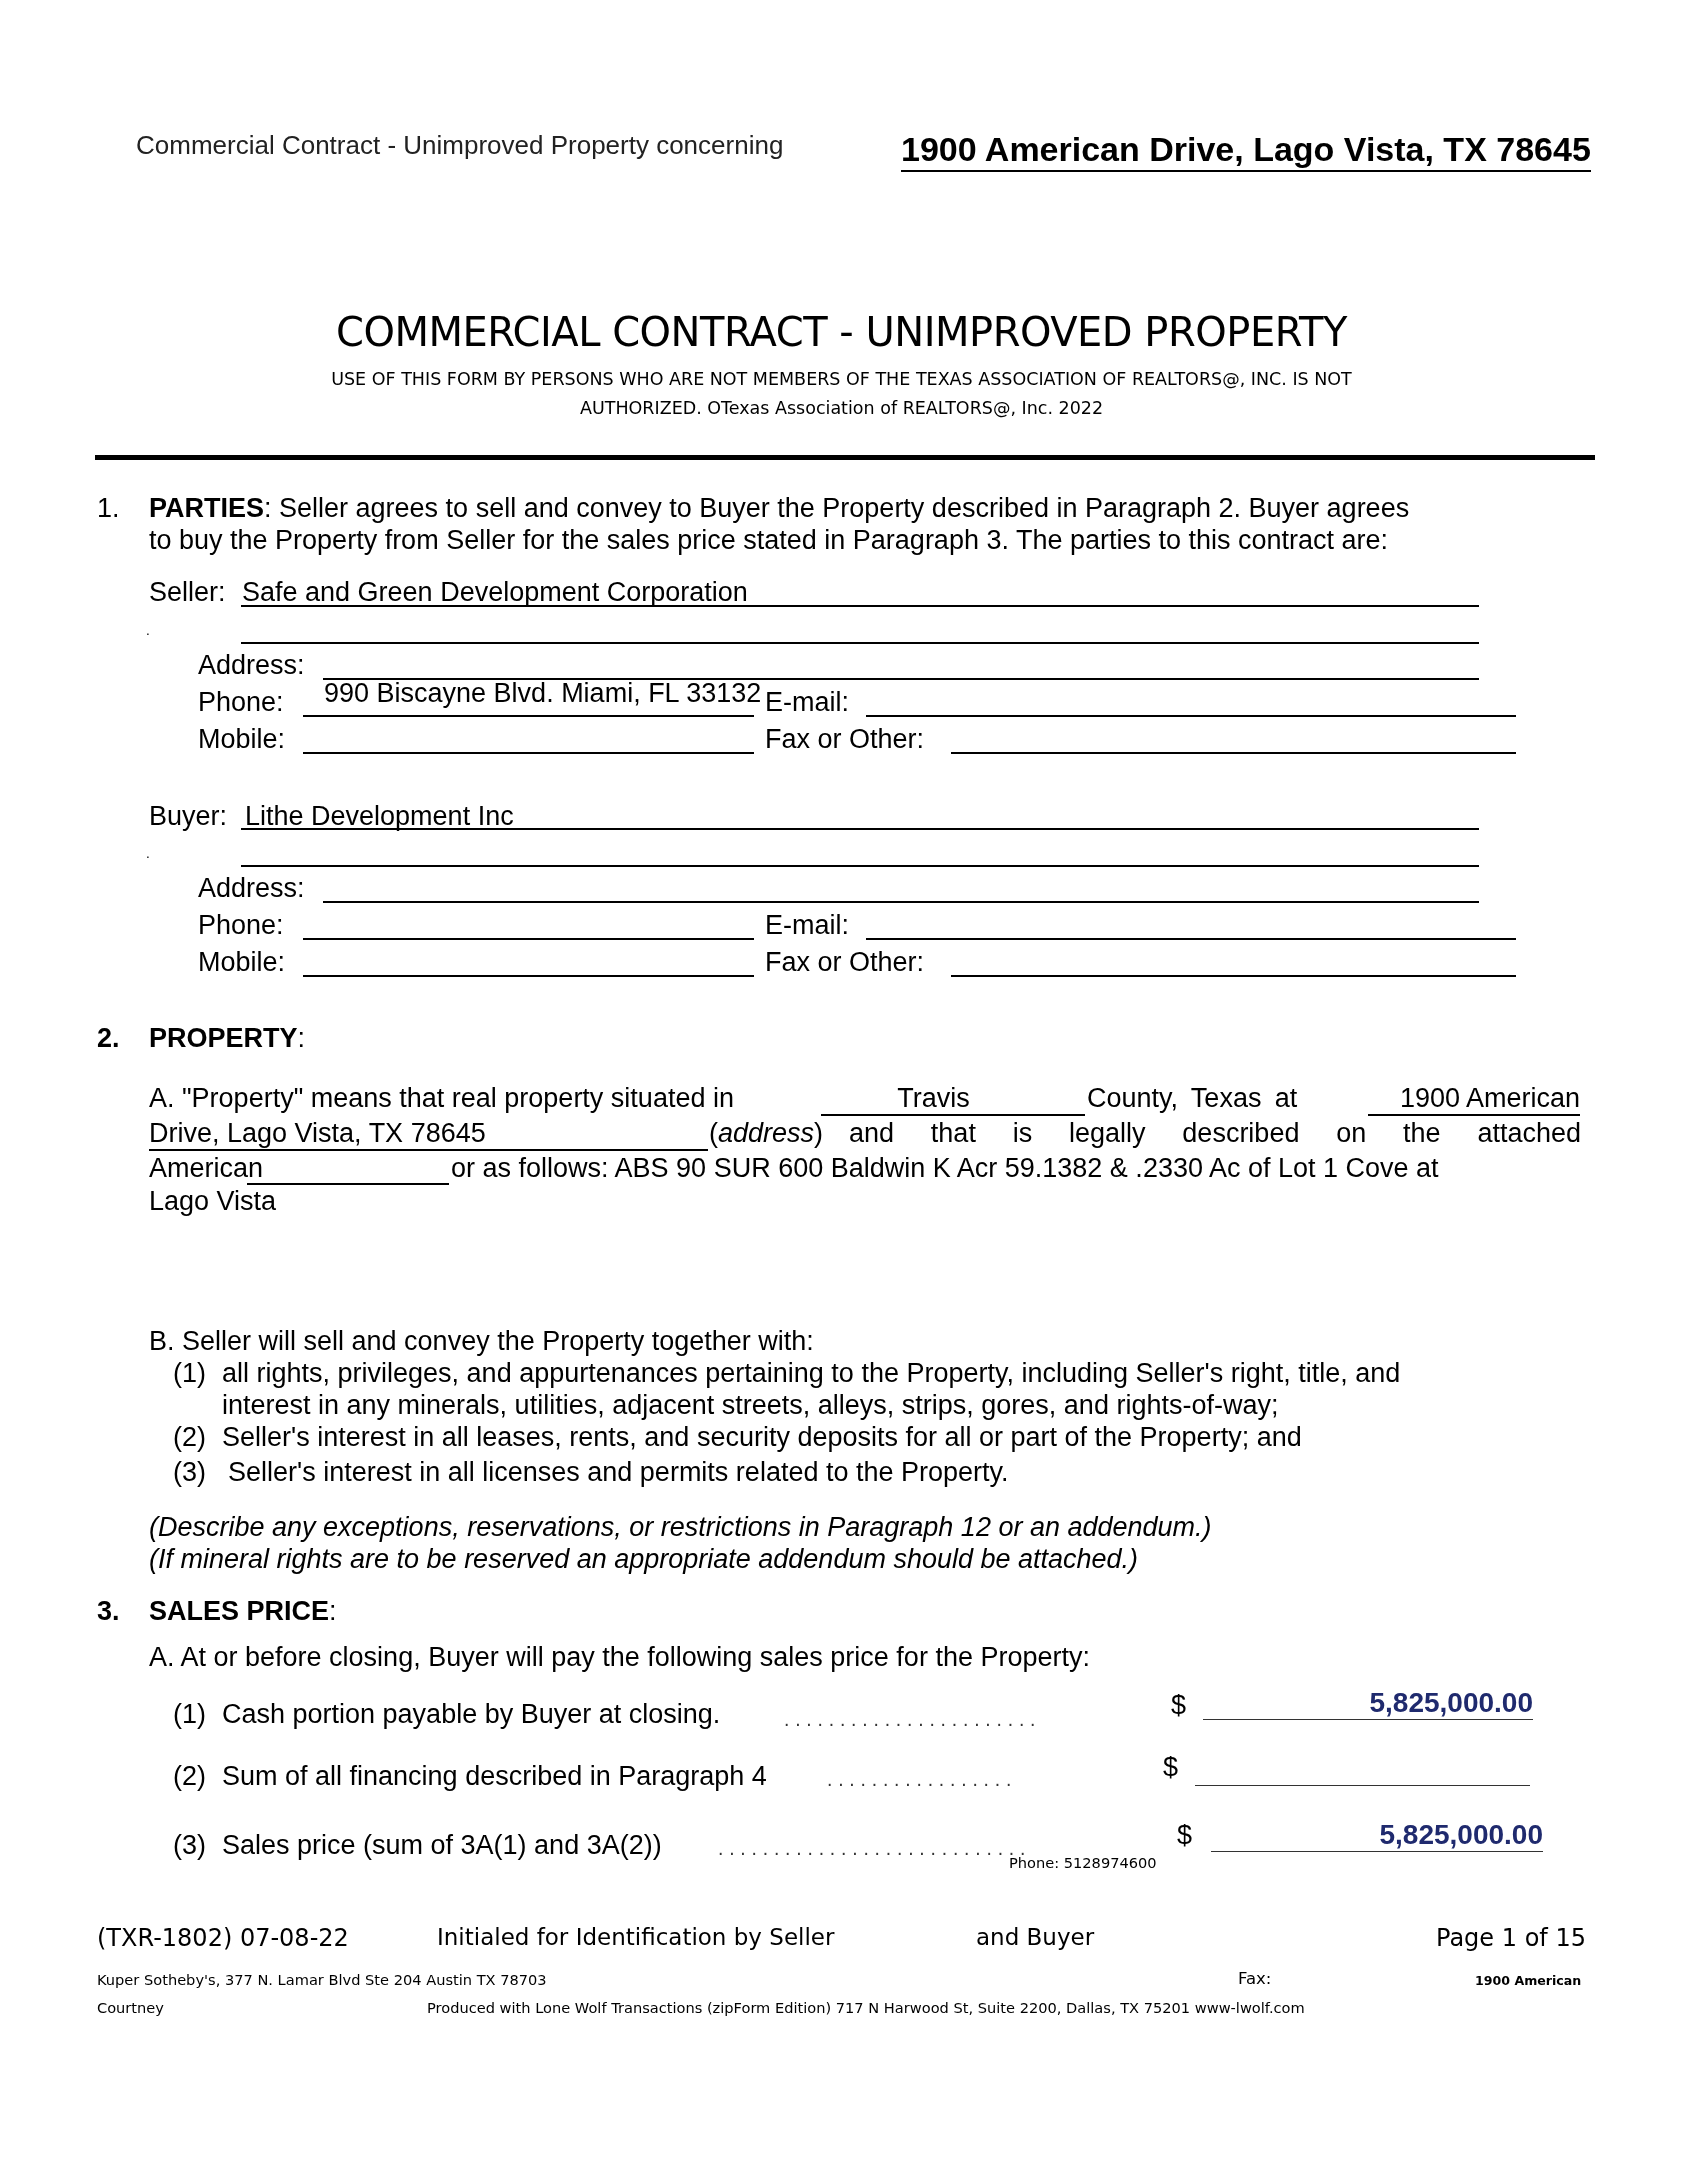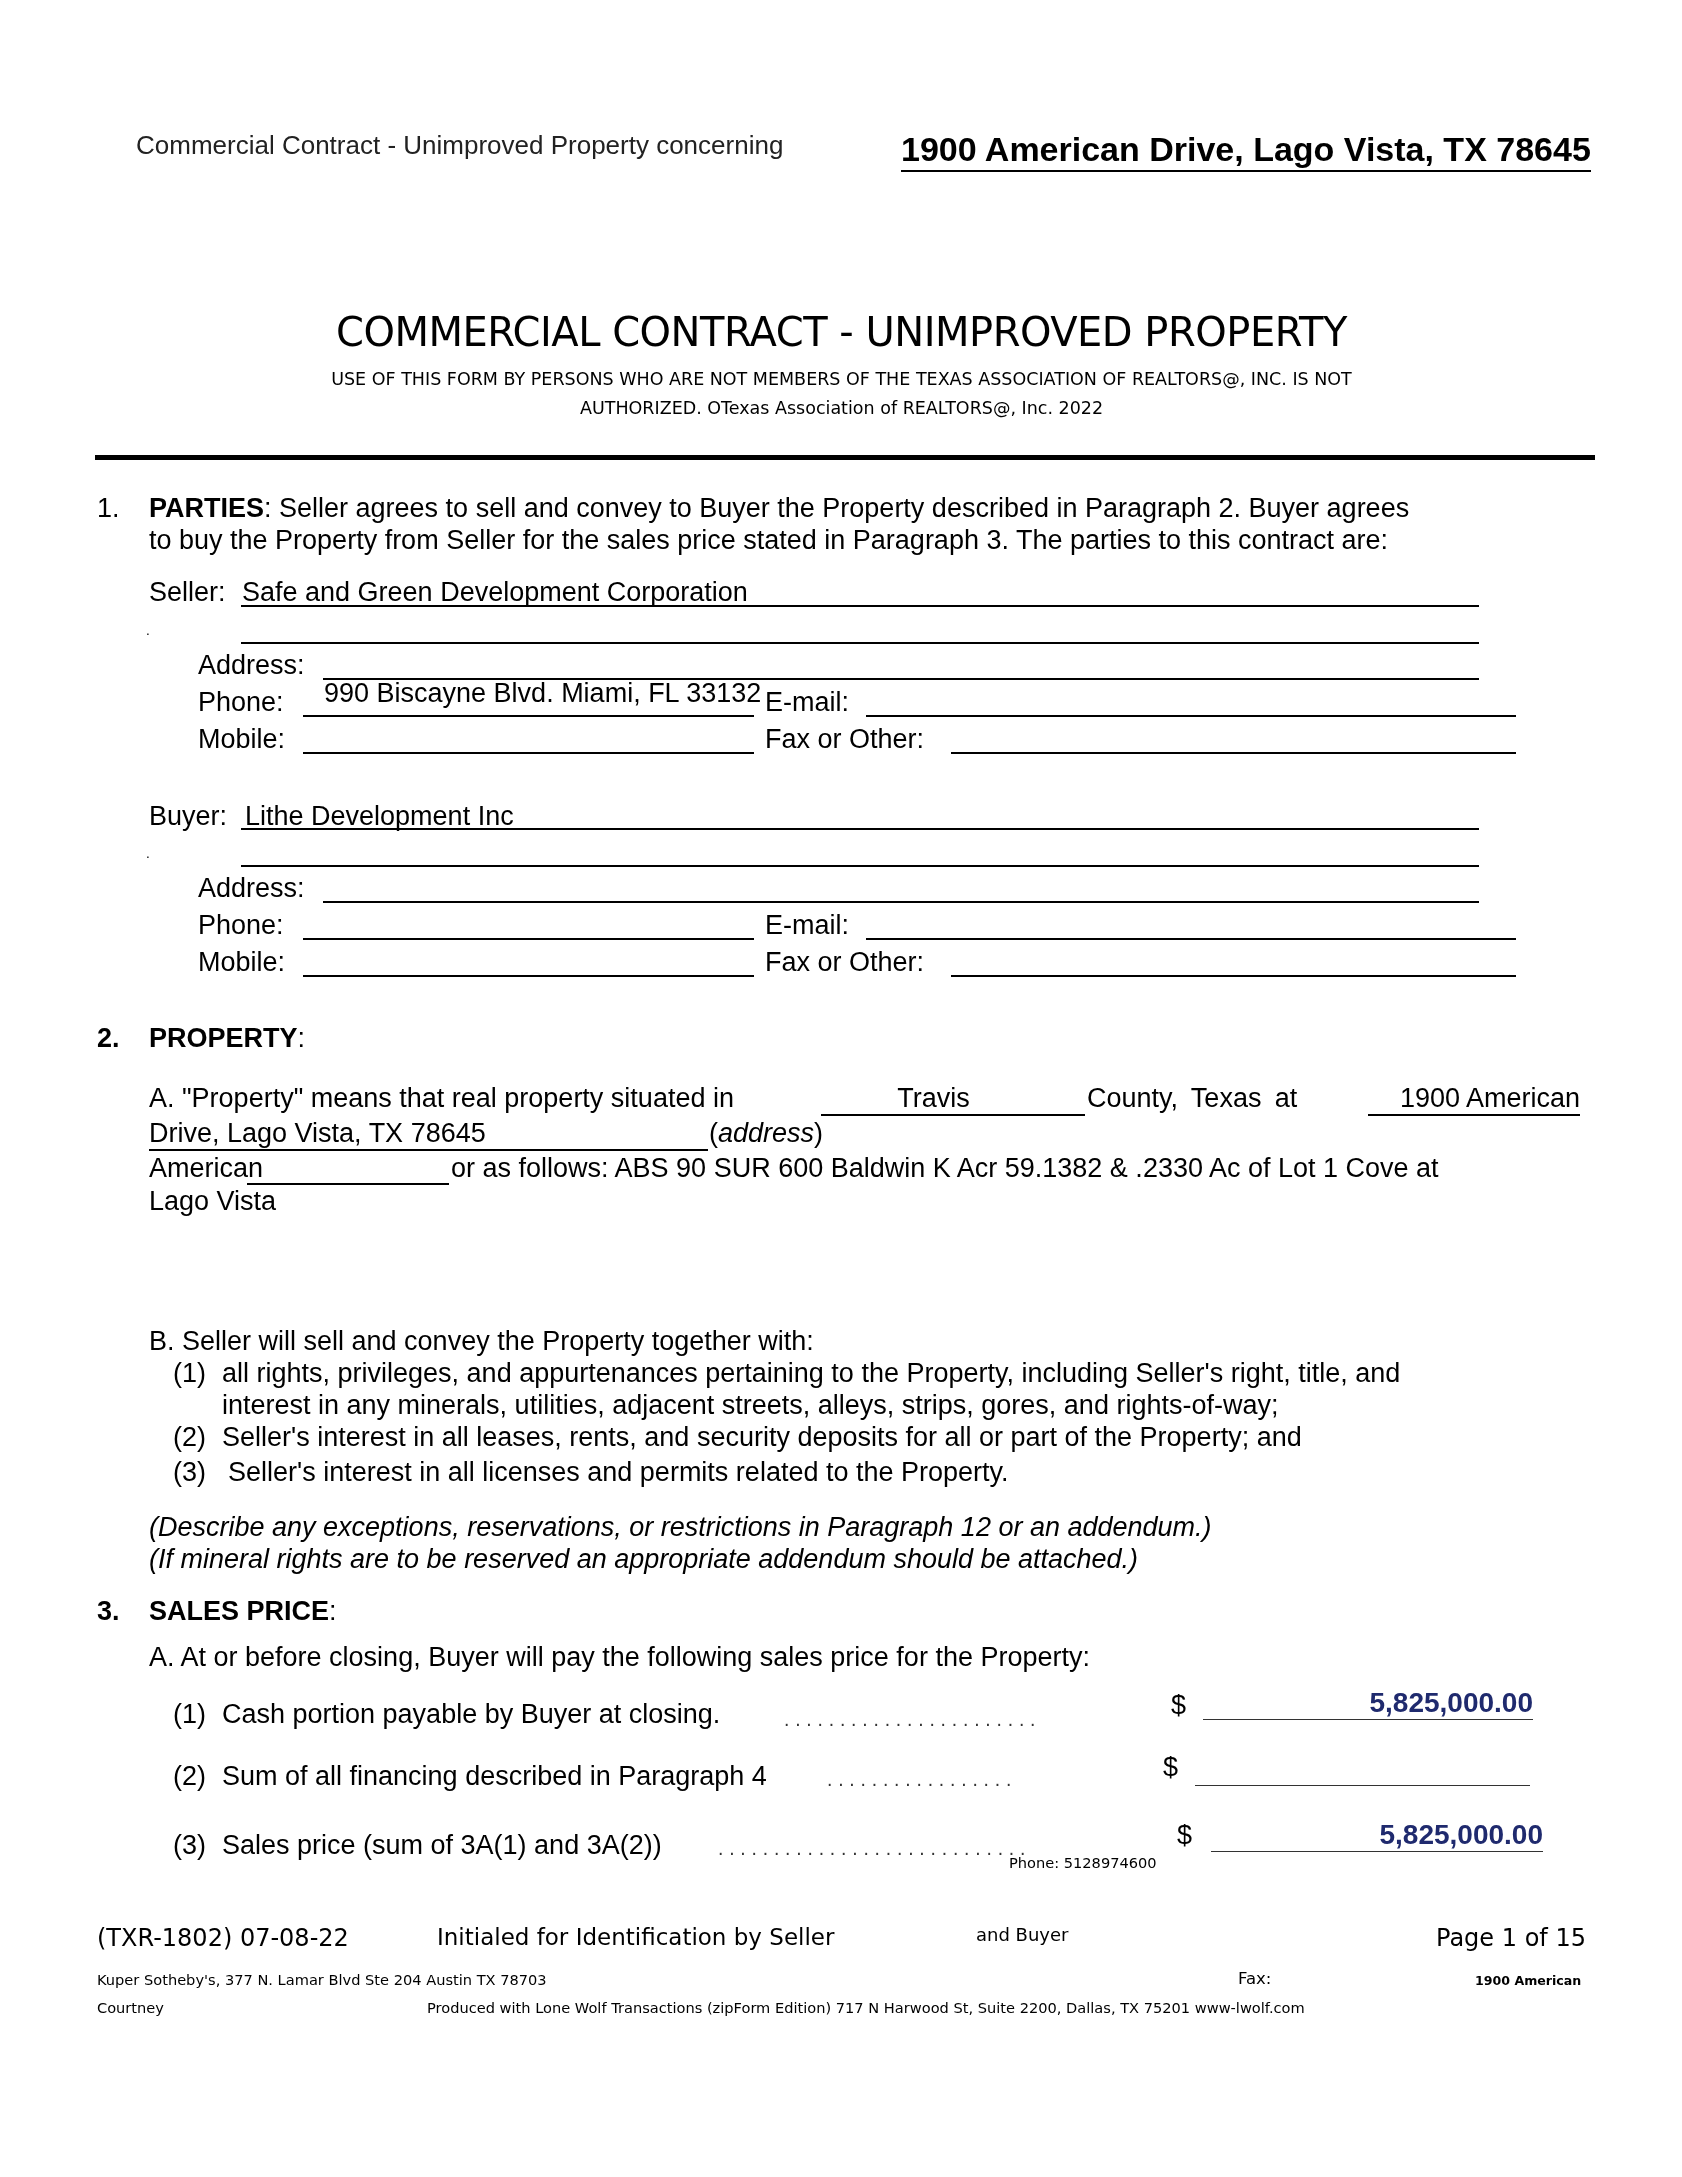--- a/index.html
+++ b/index.html
@@ -95,20 +95,21 @@
   <div class="abs sans body-text bold" style="left:97px; top:1023px;">2.</div>
   <div class="abs sans body-text" style="left:149px; top:1023px;"><span class="bold">PROPERTY</span><span>:</span></div>
 
   <div class="abs sans body-text" style="left:149px; top:1083px;">A.  "Property" means that real property situated in</div>
   <div class="abs sans body-text ul" style="left:821px; top:1083px; width:264px; text-align:center; padding-right:39px; box-sizing:border-box;">Travis</div>
   <div class="abs sans body-text" style="left:1087px; top:1083px; word-spacing:5.8px;">County,  Texas  at</div>
   <div class="abs sans body-text ul" style="left:1368px; top:1083px; width:212px; text-align:right; box-sizing:border-box;">1900  American</div>
 
   <div class="abs sans body-text ul" style="left:149px; top:1118px; width:559px; box-sizing:border-box;">Drive,  Lago  Vista,  TX  78645</div>
   <div class="abs sans body-text" style="left:709px; top:1118px;">(<span class="italic">address</span>)</div>
+  <div class="abs sans body-text" style="left:849px; top:1118px; width:732px; text-align:justify; text-align-last:justify; white-space:normal; word-spacing:5.8px;">and  that  is  legally  described  on  the  attached</div>
 
   <div class="abs sans body-text" style="left:149px; top:1153px;">American</div>
   <div class="blank" style="left:247px; top:1183px; width:202px;"></div>
   <div class="abs sans body-text" style="left:451px; top:1153px;">or as follows: ABS 90 SUR 600 Baldwin K Acr 59.1382 &amp; .2330 Ac of Lot 1 Cove at</div>
   <div class="abs sans body-text" style="left:149px; top:1186px;">Lago Vista</div>
 
   <div class="abs sans body-text" style="left:149px; top:1326px;">B.  Seller will sell and convey the Property together with:</div>
   <div class="abs sans body-text" style="left:173px; top:1358px;">(1)</div>
   <div class="abs sans body-text" style="left:222px; top:1358px;">all rights, privileges, and appurtenances pertaining to the Property, including Seller's right, title, and</div>
   <div class="abs sans body-text" style="left:222px; top:1390px;">interest in any minerals, utilities, adjacent streets, alleys, strips, gores, and rights-of-way;</div>
@@ -137,21 +138,21 @@
   <div class="abs sans amount" style="left:1195px; top:1752px; width:335px; height:33px; border-bottom:1.9px solid #333;"></div>
 
   <div class="abs sans body-text" style="left:173px; top:1830px;">(3)</div>
   <div class="abs sans body-text" style="left:222px; top:1830px;">Sales price (sum of 3A(1) and 3A(2))</div>
   <div class="abs sans dots" style="left:718px; top:1837px;">............................</div>
   <div class="abs sans body-text" style="left:1177px; top:1820px;">$</div>
   <div class="abs sans amount" style="left:1211px; top:1819px; width:332px; border-bottom:1.9px solid #333;">5,825,000.00</div>
 
   <div class="abs cal foot1" style="left:97px; top:1924px;">(TXR-1802) 07-08-22</div>
   <div class="abs cal foot1" style="left:437px; top:1924px; font-size:23px;">Initialed for Identification by Seller</div>
-  <div class="abs cal foot1" style="left:976px; top:1924px; font-size:18px;">and Buyer</div>
+  <div class="abs cal foot1" style="left:976px; top:1924px; font-size:23px;">and Buyer</div>
   <div class="abs cal foot1" style="left:1436px; top:1924px;">Page 1 of 15</div>
 
   <div class="abs cal foot-small" style="left:97px; top:1971px;">Kuper Sotheby's, 377 N. Lamar Blvd Ste 204 Austin TX 78703</div>
   <div class="abs cal foot-small" style="left:1009px; top:1854px;"><span>Phone:</span> <span>5128974600</span></div>
   <div class="abs cal foot-small" style="left:1238px; top:1969px; font-size:16.5px;">Fax:</div>
   <div class="abs cal foot-small" style="left:1475px; top:1973px; font-size:12.6px; font-weight:bold;">1900 American</div>
 
   <div class="abs cal foot-small" style="left:97px; top:1999px;">Courtney</div>
   <div class="abs cal foot-small" style="left:427px; top:1999px;">Produced with Lone Wolf Transactions (zipForm Edition) 717 N Harwood St, Suite 2200, Dallas, TX 75201 www-lwolf.com</div>
 

